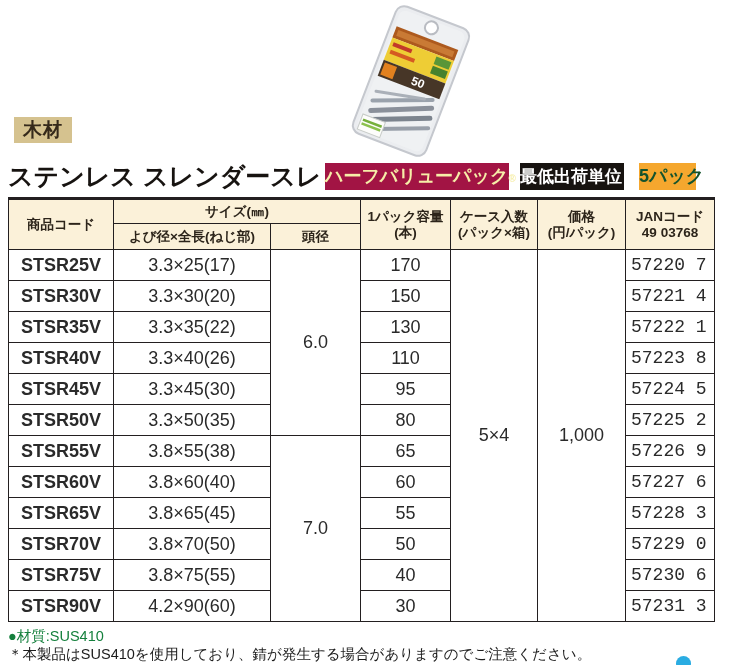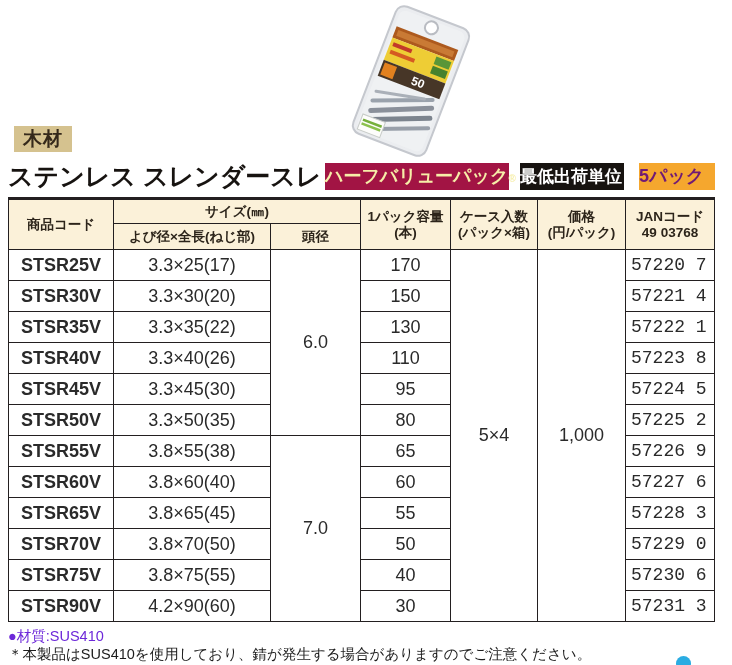--- a/index.html
+++ b/index.html
@@ -7,33 +7,33 @@
     width:732px;height:665px;position:relative;overflow:hidden;
     background:#ffffff;color:#222;
     font-family:"Liberation Sans","DejaVu Sans",sans-serif;
   }
   
   .pack-wrap{position:absolute;left:330px;top:4px;width:160px;height:154px;}
   
   .category{
     position:absolute;left:14px;top:117px;height:26px;line-height:26px;
     background:#d5c28f;color:#35291a;font-weight:bold;font-size:19px;
-    padding:0 9px;letter-spacing:1px;margin-top:9px;
+    padding:0 9px;letter-spacing:1px;
   }
   
   .title{
     position:absolute;left:8px;top:160px;height:32px;line-height:32px;
     font-size:25px;font-weight:bold;color:#171310;letter-spacing:0px;white-space:nowrap;
   }
   .badge{position:absolute;top:163px;height:27px;line-height:27px;font-weight:bold;
     font-size:18px;white-space:nowrap;}
   .badge-valuepack{left:325px;width:184px;background:#a21444;color:#f6eeA8;color:#f6eea8;}
   .badge-valuepack .reg{font-size:10px;vertical-align:baseline;}
   .badge-minunit{left:520px;width:104px;background:#171310;color:#ffffff;font-size:17px;}
-  .badge-packs{left:639px;width:76px;background:#f5a72e;color:#701a75;}
+  .badge-packs{left:639px;width:57px;background:#f5a72e;color:#14532d;}
   
   table.spec{
     position:absolute;left:8px;top:197px;width:706px;
     border-collapse:collapse;table-layout:fixed;
     border-top:3px solid #231f20;
   }
   .spec th,.spec td{
     border:1px solid #231f20;padding:0;text-align:center;vertical-align:middle;
     overflow:hidden;white-space:nowrap;
   }
@@ -42,21 +42,21 @@
   }
   .spec thead tr.h1 th{height:23px;}
   .spec thead tr.h2 th{height:25px;}
   .spec tbody td{height:30px;font-size:18px;color:#2a2a2a;}
   td.code{font-weight:bold;font-size:20px;color:#0e0e0e;letter-spacing:0px;}
   td.size{font-size:18px;}
   td.num{font-size:19px;}
   td.jan{font-size:19px;text-align:left;padding-left:5px;font-family:Liberation Mono, monospace;}
   td.merge{font-size:19px;text-align:center;}
   
-  .material{position:absolute;left:8px;top:627px;font-size:14.5px;color:#6d28d9;}
+  .material{position:absolute;left:8px;top:627px;font-size:14.5px;color:#15803d;}
   .note{position:absolute;left:8px;top:645px;font-size:14.5px;color:#1c1c1c;}
   
   .blue-dot{
     position:absolute;left:676px;top:656px;width:15px;height:15px;border-radius:50%;
     background:#2aace2;
   }
 </style>
 </head>
 <body>
 

